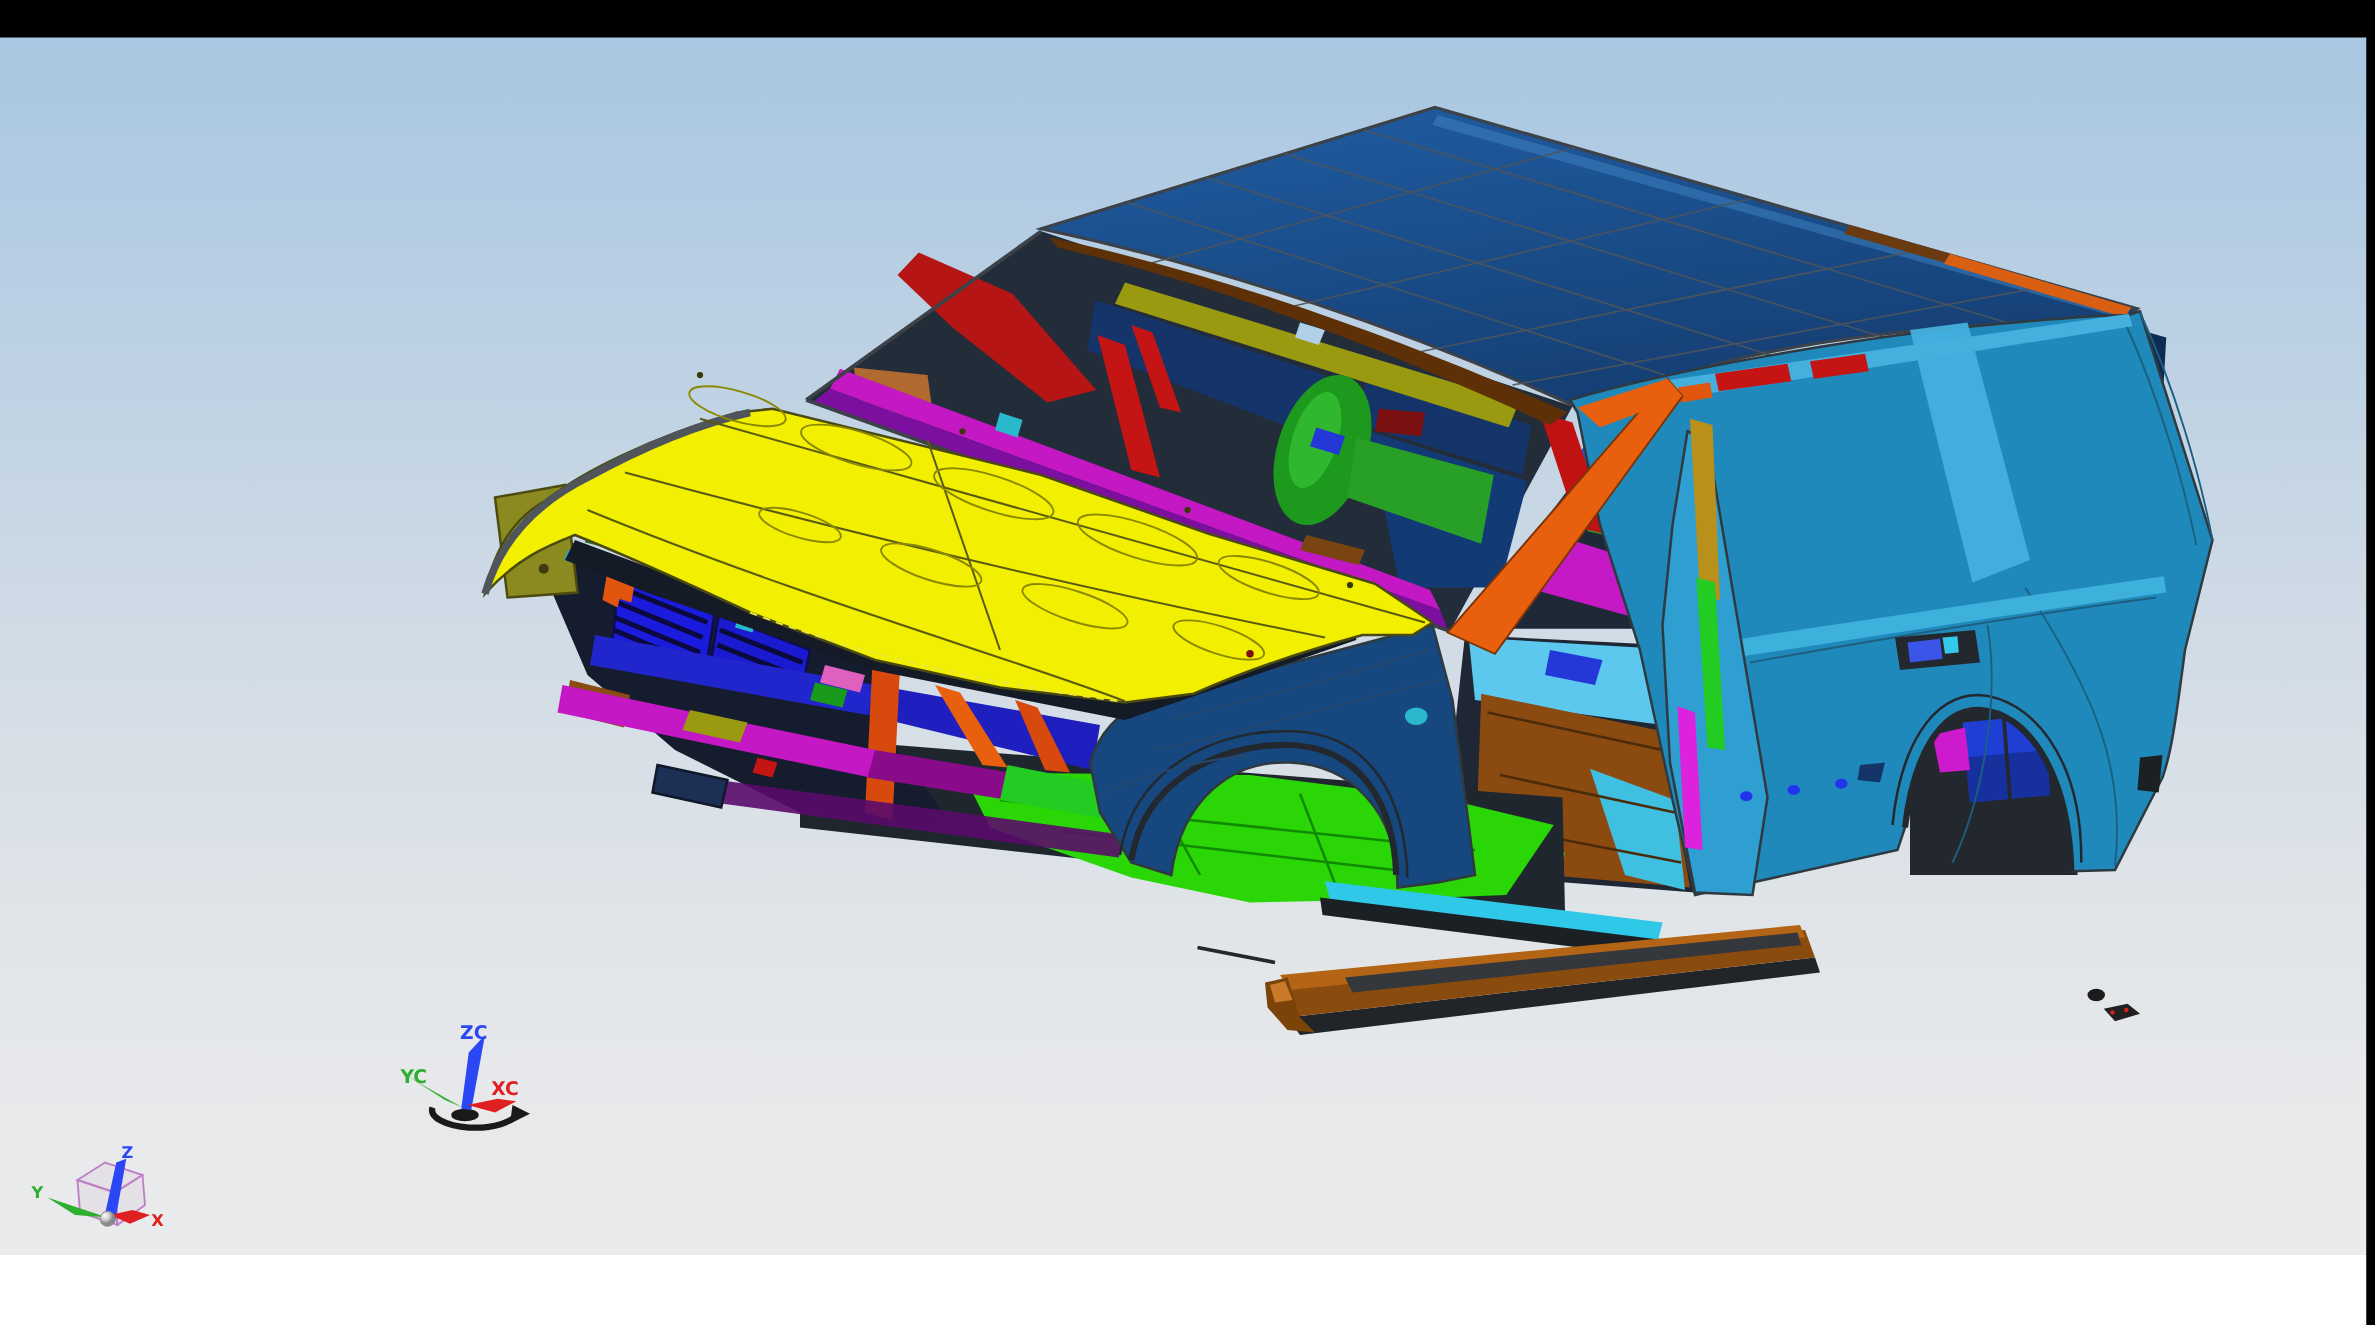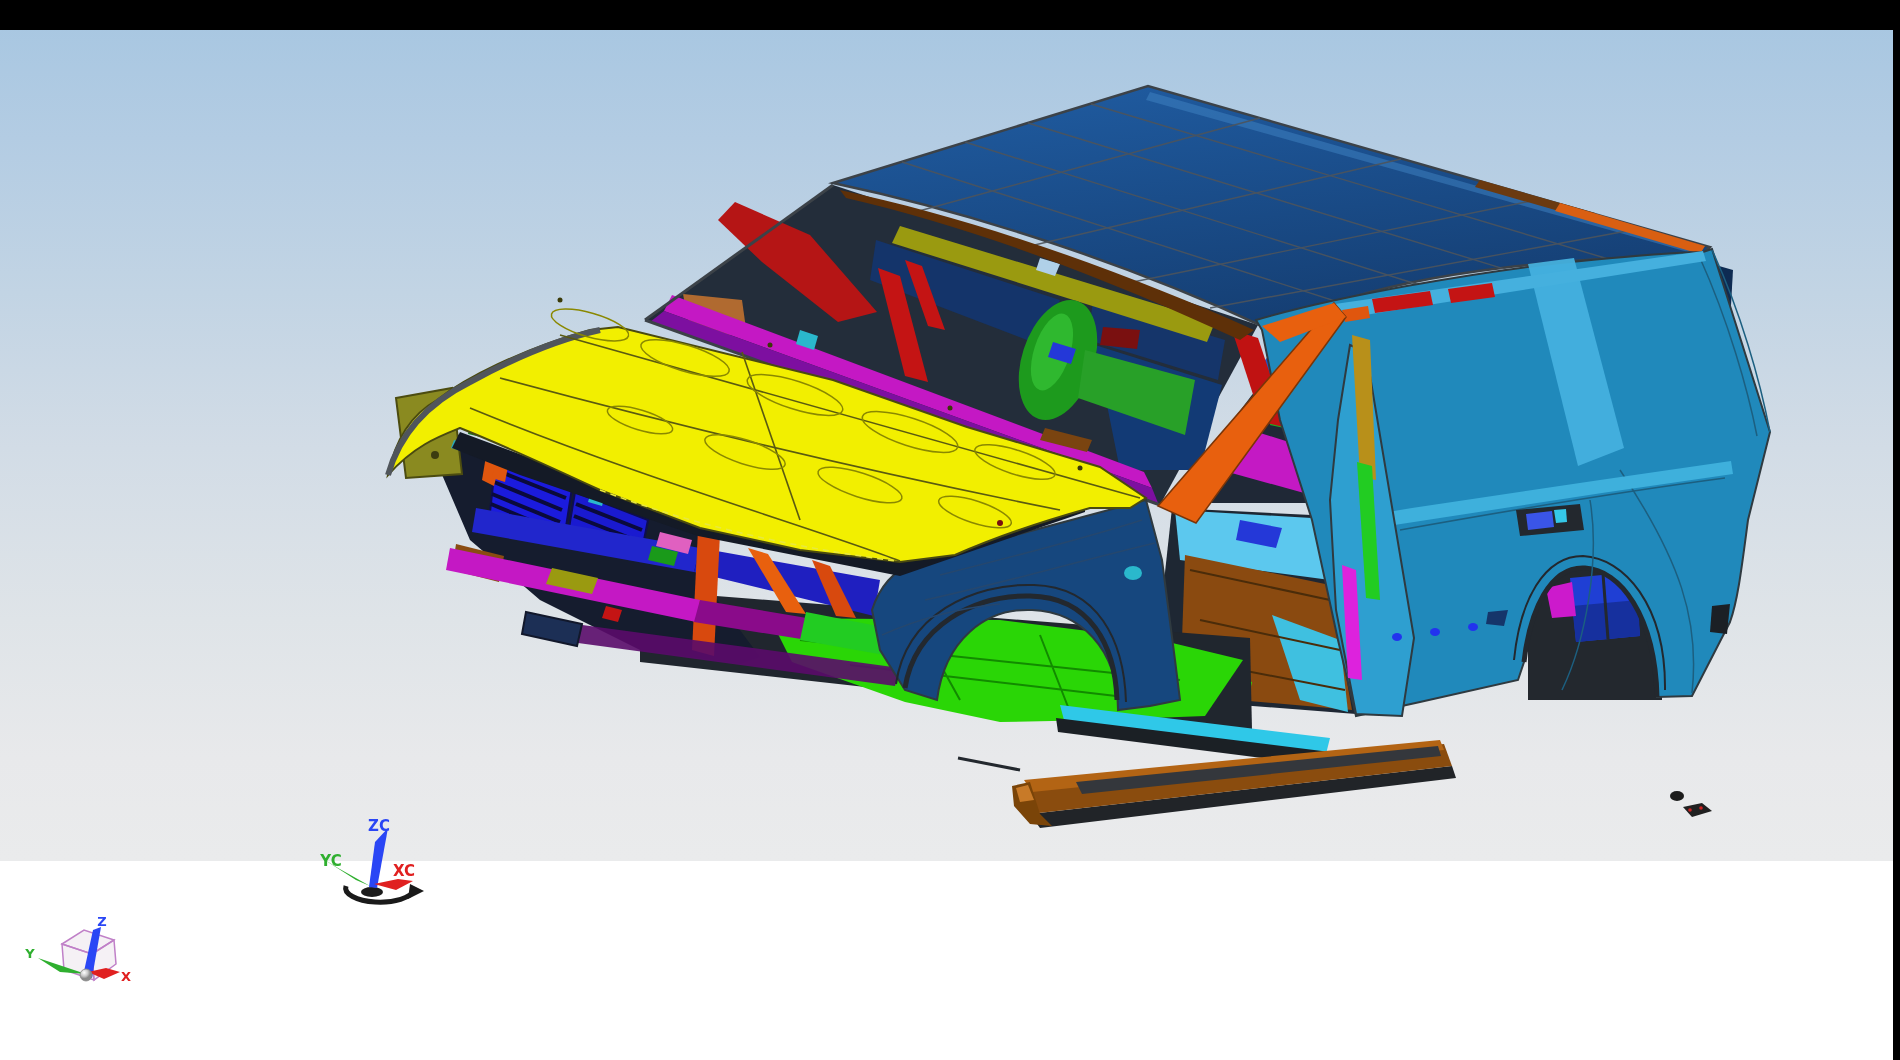--- a/index.html
+++ b/index.html
@@ -1,17 +1,17 @@
 <!DOCTYPE html>
 <html><head>
 <meta charset="utf-8">
 <style>
   html,body{margin:0;padding:0;width:1900px;height:1060px;overflow:hidden;
     font-family:"DejaVu Sans", sans-serif;}
-  .viewport{position:relative;width:1900px;height:861px;
+  .viewport{position:relative;width:1900px;height:1004px;
     background:linear-gradient(180deg,#a6c6e1 0%,#b3cce3 16%,#c2d4e4 34%,#d2dce6 52%,#dfe4e8 72%,#e8e9eb 88%,#eaebec 100%);}
   .topbar{position:absolute;left:0;top:0;width:1900px;height:30px;background:#000;}
   .rightbar{position:absolute;right:0;top:0;width:7px;height:1060px;background:#000;}
   svg{position:absolute;left:0;top:0;}
   text.axis{font-weight:bold;font-size:15px;font-family:"DejaVu Sans",sans-serif;}
   text.axis.small{font-size:13px;}
 </style>
 </head>
 <body>
 

